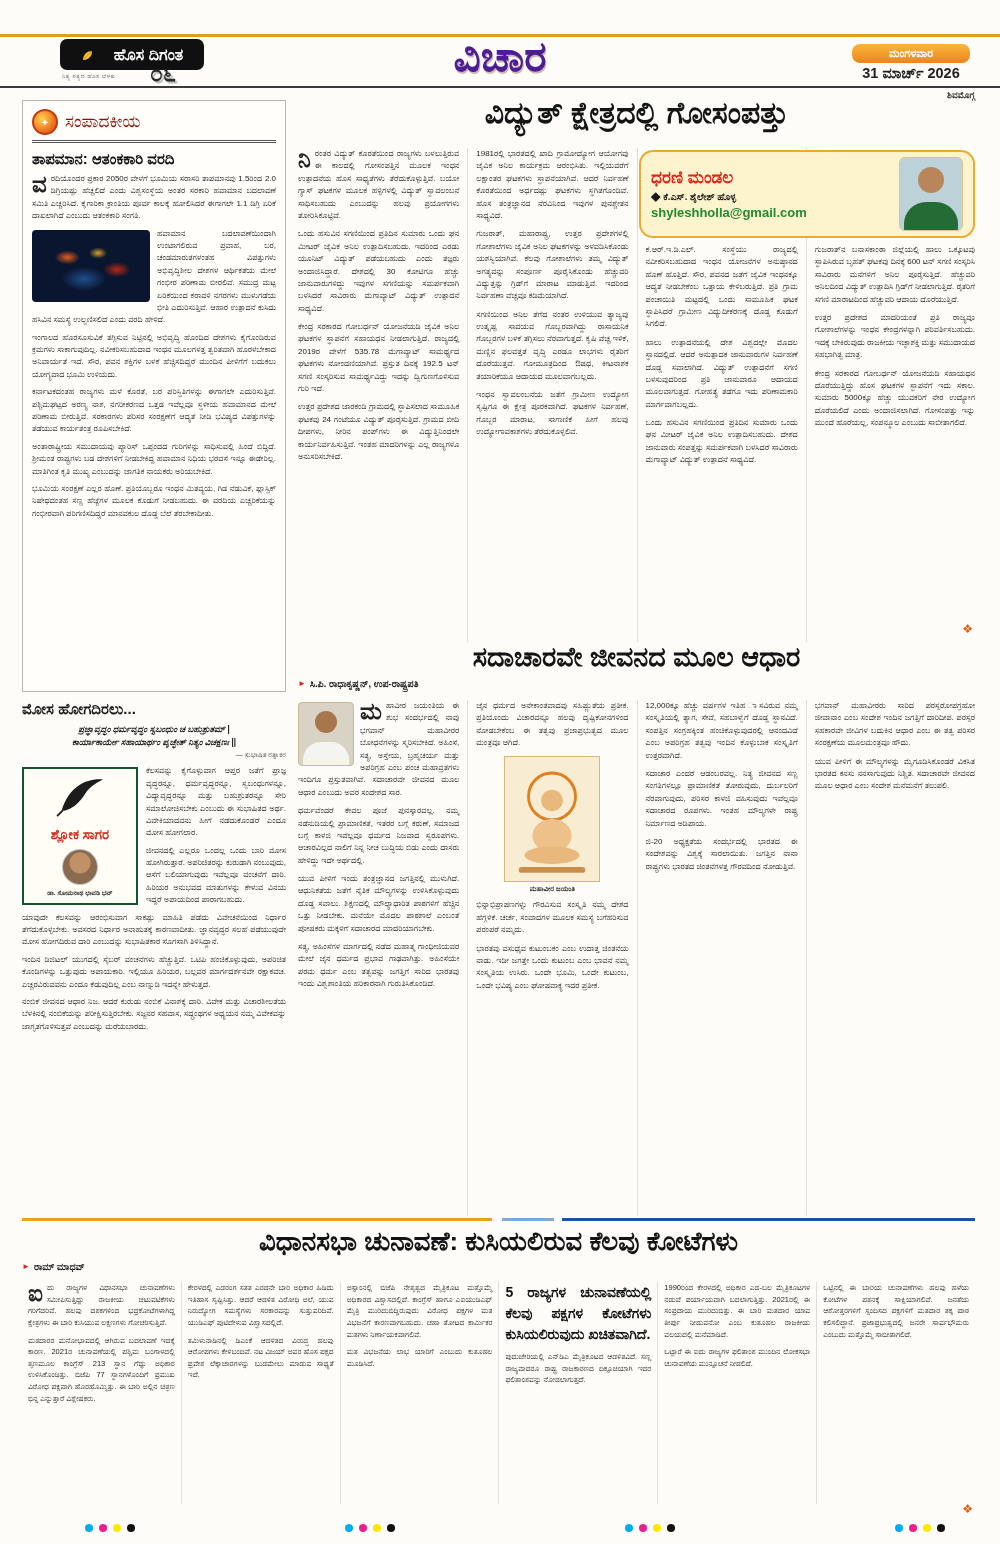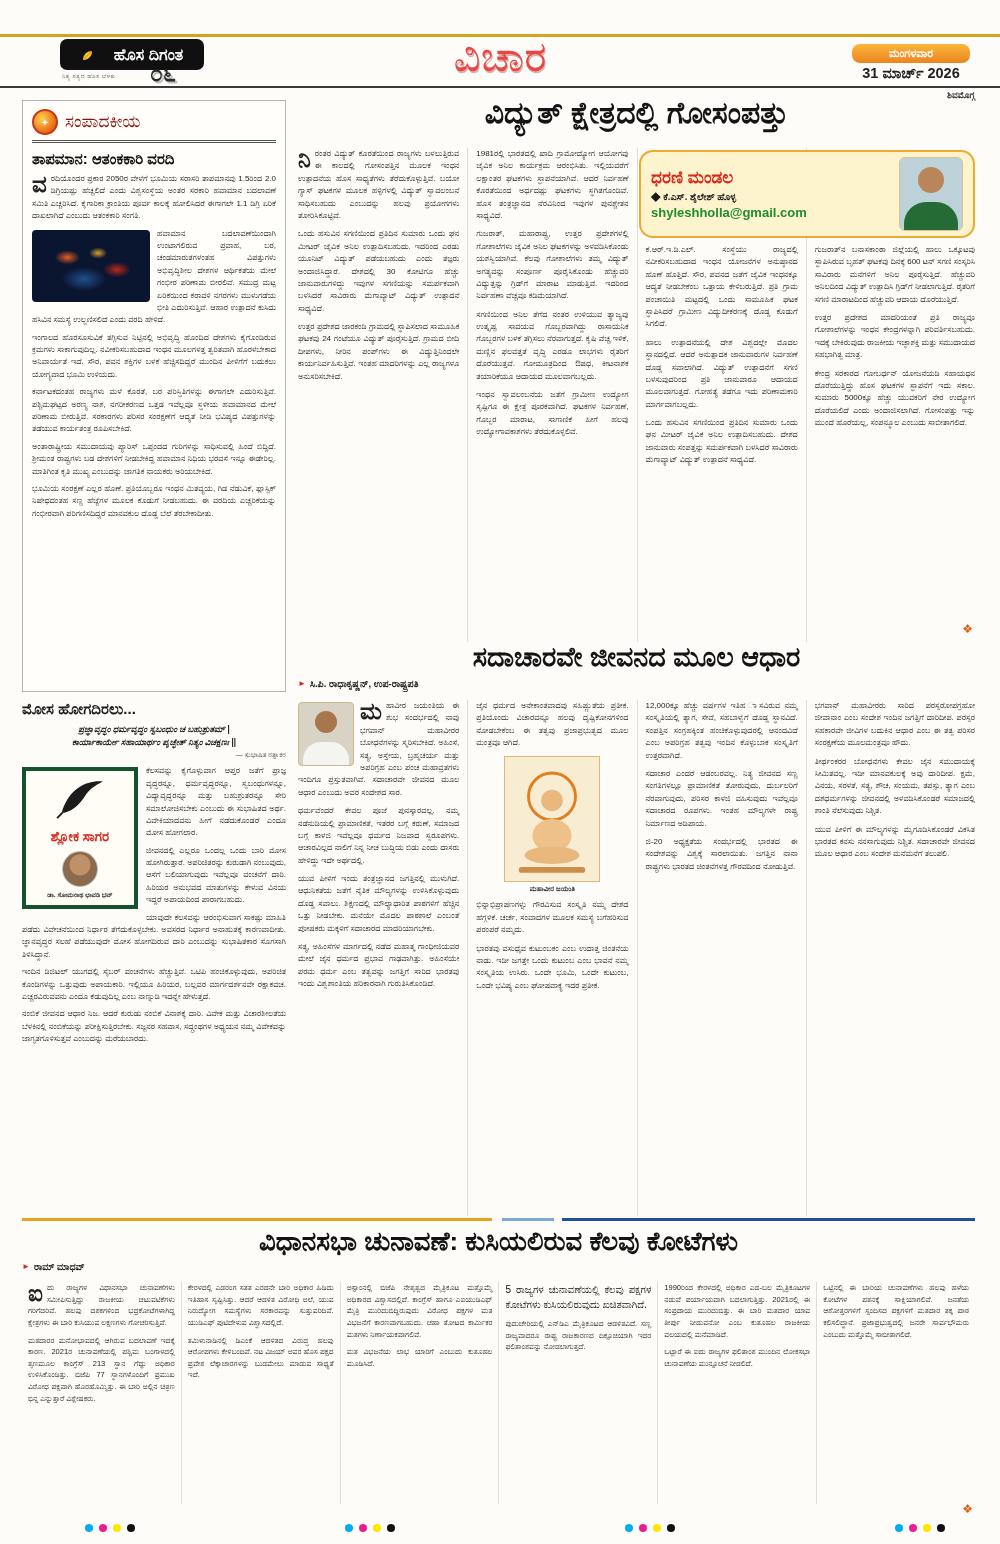--- a/index.html
+++ b/index.html
@@ -15,21 +15,21 @@
   
   .gold-top { left:0; top:34px; width:1000px; height:3px; background:#d9a21b; }
   .masthead { left:60px; top:39px; width:144px; height:31px; background:#101010;
     border-radius:7px; display:flex; align-items:center; justify-content:center; gap:20px; }
   .masthead-text { color:#fff; font-size:16px; font-weight:800; white-space:nowrap; }
   .leaf-icon { width:13px; height:13px; flex-shrink:0; }
   .masthead-tagline { left:62px; top:73px; font-size:6px; color:#666; letter-spacing:.5px; width:100px; }
   .page-num { left:150px; top:60px; font-size:23px; font-weight:800; color:#2a2a2a;
     text-shadow:2px 2px 0 #bdbdbd; }
   .section-title { left:50%; top:34px; transform:translateX(-50%);
-    font-size:42px; font-weight:400; color:#ef4444; line-height:1.1;
+    font-size:42px; font-weight:700; color:#4c1d95; line-height:1.1;
     text-shadow:1px 2px 0 rgba(110,18,8,.3); white-space:nowrap; }
   .day-badge { left:852px; top:44px; width:118px; height:19px; border-radius:8px;
     background:linear-gradient(180deg,#f9b63a,#ec8420); color:#fff; font-weight:700;
     font-size:11px; display:flex; align-items:center; justify-content:center; }
   .date-line { left:852px; top:65px; width:118px; text-align:center; font-size:14.5px;
     font-weight:800; color:#222; white-space:nowrap; }
   .header-rule { left:0; top:86px; width:1000px; height:2px; background:#3a3a3a; }
   .edition { left:905px; top:90px; width:70px; text-align:right; font-size:9px; font-weight:700; color:#333; }
 
   
@@ -54,21 +54,21 @@
       radial-gradient(30px 16px at 44% 68%, rgba(35,85,150,.9), transparent 75%),
       #0a1530; }
 
   
   .moosa { left:22px; top:700px; width:264px; height:524px; overflow:hidden; }
   .moosa-title { font-size:15px; font-weight:800; margin-bottom:5px; }
   .moosa-quote { text-align:center; font-weight:700; font-style:italic; font-size:8.5px;
     line-height:1.55; }
   .moosa-src { text-align:right; font-size:7px; color:#444; margin:2px 0 6px; }
   .sagar { float:left; width:116px; margin:2px 8px 3px 0; text-align:center; padding:5px 4px;
-    border:4px solid #14532d; background:#fffdf6; }
+    border:2px solid #14532d; background:#fffdf6; }
   .quill-icon { width:56px; height:44px; }
   .sagar-title { color:#d1271b; font-weight:800; font-size:13.5px; margin:2px 0 3px; }
   .sagar-avatar { width:36px; height:36px; border-radius:50%; margin:0 auto 3px;
     border:1px solid #bbb;
     background:radial-gradient(circle at 50% 38%, #c09067 10px, #8a6b4f 11px); }
   .sagar-author { font-size:6.5px; font-weight:700; color:#333; }
 
   
   .art-head { text-align:center; font-weight:800; color:#141414; }
   .byline { display:flex; align-items:center; gap:4px; font-weight:800; color:#1a1a1a; }
@@ -118,21 +118,21 @@
 
   
   .sep-orange { left:22px; top:1218px; width:470px; height:3px; background:#e8a21b; }
   .sep-mid    { left:502px; top:1218px; width:52px; height:3px; background:#7ea8d8; }
   .sep-blue   { left:562px; top:1218px; width:413px; height:3px; background:#1f4f9e; }
   .a3 { left:22px; top:1226px; width:953px; height:292px; }
   .a3 .art-head { font-size:26px; }
   .a3-byline { font-size:9.5px; margin:4px 0 0; }
   .a3 .ncols { top:56px; bottom:14px; grid-template-columns:repeat(6,1fr); }
   .a3 .ncol { font-size:7.5px; padding:0 6px; }
-  .pull-quote { font-size:10px; font-weight:400; line-height:1.5; color:#0f0f0f; margin:0 0 6px; }
+  .pull-quote { font-size:14px; font-weight:700; line-height:1.5; color:#0f0f0f; margin:0 0 6px; }
 
   
   .dots { position:absolute; top:1524px; display:flex; gap:6px; }
   .dot { width:8px; height:8px; border-radius:50%; }
   .dot-c { background:#00adee; } .dot-m { background:#ec1e8c; }
   .dot-y { background:#ffe800; } .dot-k { background:#111111; }
 </style>
 </head>
 <body>
 
@@ -213,20 +213,21 @@
         <div class="card-email">shyleshholla@gmail.com</div>
       </div>
       <div class="card-photo"></div>
     </div>
 
     <div class="ncols">
       <div class="ncol">
         <p><span class="dropcap">ನಿ</span><span>ರಂತರ ವಿದ್ಯುತ್ ಕೊರತೆಯಿಂದ ರಾಜ್ಯಗಳು ಬಳಲುತ್ತಿರುವ ಈ ಕಾಲದಲ್ಲಿ ಗೋಸಂಪತ್ತಿನ ಮೂಲಕ ಇಂಧನ ಉತ್ಪಾದನೆಯ ಹೊಸ ಸಾಧ್ಯತೆಗಳು ತೆರೆದುಕೊಳ್ಳುತ್ತಿವೆ. ಬಯೋ ಗ್ಯಾಸ್ ಘಟಕಗಳ ಮೂಲಕ ಹಳ್ಳಿಗಳಲ್ಲಿ ವಿದ್ಯುತ್ ಸ್ವಾವಲಂಬನೆ ಸಾಧಿಸಬಹುದು ಎಂಬುದನ್ನು ಹಲವು ಪ್ರಯೋಗಗಳು ತೋರಿಸಿಕೊಟ್ಟಿವೆ.</span></p>
         <div>
             <p>ಒಂದು ಹಸುವಿನ ಸಗಣಿಯಿಂದ ಪ್ರತಿದಿನ ಸುಮಾರು ಒಂದು ಘನ ಮೀಟರ್ ಜೈವಿಕ ಅನಿಲ ಉತ್ಪಾದಿಸಬಹುದು. ಇದರಿಂದ ಎರಡು ಯೂನಿಟ್ ವಿದ್ಯುತ್ ಪಡೆಯಬಹುದು ಎಂದು ತಜ್ಞರು ಅಂದಾಜಿಸಿದ್ದಾರೆ. ದೇಶದಲ್ಲಿ 30 ಕೋಟಿಗೂ ಹೆಚ್ಚು ಜಾನುವಾರುಗಳಿದ್ದು ಇವುಗಳ ಸಗಣಿಯನ್ನು ಸಮರ್ಪಕವಾಗಿ ಬಳಸಿದರೆ ಸಾವಿರಾರು ಮೆಗಾವ್ಯಾಟ್ ವಿದ್ಯುತ್ ಉತ್ಪಾದನೆ ಸಾಧ್ಯವಿದೆ.</p>
+            <p>ಕೇಂದ್ರ ಸರಕಾರದ ಗೋಬರ್ಧನ್ ಯೋಜನೆಯಡಿ ಜೈವಿಕ ಅನಿಲ ಘಟಕಗಳ ಸ್ಥಾಪನೆಗೆ ಸಹಾಯಧನ ನೀಡಲಾಗುತ್ತಿದೆ. ರಾಜ್ಯದಲ್ಲಿ 2019ರ ವೇಳೆಗೆ 535.78 ಮೆಗಾವ್ಯಾಟ್ ಸಾಮರ್ಥ್ಯದ ಘಟಕಗಳು ನೋಂದಣಿಯಾಗಿವೆ. ಪ್ರಸ್ತುತ ದಿನಕ್ಕೆ 192.5 ಟನ್ ಸಗಣಿ ಸಂಸ್ಕರಿಸುವ ಸಾಮರ್ಥ್ಯವಿದ್ದು ಇದನ್ನು ದ್ವಿಗುಣಗೊಳಿಸುವ ಗುರಿ ಇದೆ.</p>
             <p>ಉತ್ತರ ಪ್ರದೇಶದ ಜಾರಕಂಡಿ ಗ್ರಾಮದಲ್ಲಿ ಸ್ಥಾಪಿಸಲಾದ ಸಾಮೂಹಿಕ ಘಟಕವು 24 ಗಂಟೆಯೂ ವಿದ್ಯುತ್ ಪೂರೈಸುತ್ತಿದೆ. ಗ್ರಾಮದ ಬೀದಿ ದೀಪಗಳು, ನೀರಿನ ಪಂಪ್‌ಗಳು ಈ ವಿದ್ಯುತ್ತಿನಿಂದಲೇ ಕಾರ್ಯನಿರ್ವಹಿಸುತ್ತಿವೆ. ಇಂತಹ ಮಾದರಿಗಳನ್ನು ಎಲ್ಲ ರಾಜ್ಯಗಳೂ ಅನುಸರಿಸಬೇಕಿದೆ.</p>
           </div>
       </div>
       <div class="ncol">
           <p>1981ರಲ್ಲಿ ಭಾರತದಲ್ಲಿ ಖಾದಿ ಗ್ರಾಮೋದ್ಯೋಗ ಆಯೋಗವು ಜೈವಿಕ ಅನಿಲ ಕಾರ್ಯಕ್ರಮ ಆರಂಭಿಸಿತು. ಇಲ್ಲಿಯವರೆಗೆ ಲಕ್ಷಾಂತರ ಘಟಕಗಳು ಸ್ಥಾಪನೆಯಾಗಿವೆ. ಆದರೆ ನಿರ್ವಹಣೆ ಕೊರತೆಯಿಂದ ಅರ್ಧದಷ್ಟು ಘಟಕಗಳು ಸ್ಥಗಿತಗೊಂಡಿವೆ. ಹೊಸ ತಂತ್ರಜ್ಞಾನದ ನೆರವಿನಿಂದ ಇವುಗಳ ಪುನಶ್ಚೇತನ ಸಾಧ್ಯವಿದೆ.</p>
           <p>ಗುಜರಾತ್, ಮಹಾರಾಷ್ಟ್ರ, ಉತ್ತರ ಪ್ರದೇಶಗಳಲ್ಲಿ ಗೋಶಾಲೆಗಳು ಜೈವಿಕ ಅನಿಲ ಘಟಕಗಳನ್ನು ಅಳವಡಿಸಿಕೊಂಡು ಯಶಸ್ವಿಯಾಗಿವೆ. ಕೆಲವು ಗೋಶಾಲೆಗಳು ತಮ್ಮ ವಿದ್ಯುತ್ ಅಗತ್ಯವನ್ನು ಸಂಪೂರ್ಣ ಪೂರೈಸಿಕೊಂಡು ಹೆಚ್ಚುವರಿ ವಿದ್ಯುತ್ತನ್ನು ಗ್ರಿಡ್‌ಗೆ ಮಾರಾಟ ಮಾಡುತ್ತಿವೆ. ಇದರಿಂದ ನಿರ್ವಹಣಾ ವೆಚ್ಚವೂ ಕಡಿಮೆಯಾಗಿದೆ.</p>
           <p>ಸಗಣಿಯಿಂದ ಅನಿಲ ತೆಗೆದ ನಂತರ ಉಳಿಯುವ ತ್ಯಾಜ್ಯವು ಉತ್ಕೃಷ್ಟ ಸಾವಯವ ಗೊಬ್ಬರವಾಗಿದ್ದು ರಾಸಾಯನಿಕ ಗೊಬ್ಬರಗಳ ಬಳಕೆ ತಗ್ಗಿಸಲು ನೆರವಾಗುತ್ತದೆ. ಕೃಷಿ ವೆಚ್ಚ ಇಳಿಕೆ, ಮಣ್ಣಿನ ಫಲವತ್ತತೆ ವೃದ್ಧಿ ಎರಡೂ ಲಾಭಗಳು ರೈತರಿಗೆ ದೊರೆಯುತ್ತವೆ. ಗೋಮೂತ್ರದಿಂದ ಔಷಧ, ಕೀಟನಾಶಕ ತಯಾರಿಕೆಯೂ ಆದಾಯದ ಮೂಲವಾಗಬಲ್ಲದು.</p>
           <p>ಇಂಧನ ಸ್ವಾವಲಂಬನೆಯ ಜತೆಗೆ ಗ್ರಾಮೀಣ ಉದ್ಯೋಗ ಸೃಷ್ಟಿಗೂ ಈ ಕ್ಷೇತ್ರ ಪೂರಕವಾಗಿದೆ. ಘಟಕಗಳ ನಿರ್ವಹಣೆ, ಗೊಬ್ಬರ ಮಾರಾಟ, ಸಾಗಾಣಿಕೆ ಹೀಗೆ ಹಲವು ಉದ್ಯೋಗಾವಕಾಶಗಳು ತೆರೆದುಕೊಳ್ಳಲಿವೆ.</p>
         </div>
       <div class="ncol pad-card">
@@ -280,21 +281,20 @@
             <p>ಭಾರತವು ವಸುಧೈವ ಕುಟುಂಬಕಂ ಎಂಬ ಉದಾತ್ತ ಚಿಂತನೆಯ ನಾಡು. ಇಡೀ ಜಗತ್ತೇ ಒಂದು ಕುಟುಂಬ ಎಂಬ ಭಾವನೆ ನಮ್ಮ ಸಂಸ್ಕೃತಿಯ ಉಸಿರು. ಒಂದೇ ಭೂಮಿ, ಒಂದೇ ಕುಟುಂಬ, ಒಂದೇ ಭವಿಷ್ಯ ಎಂಬ ಘೋಷವಾಕ್ಯ ಇದರ ಪ್ರತೀಕ.</p>
           </div>
       </div>
       <div class="ncol">
           <p>12,000ಕ್ಕೂ ಹೆಚ್ಚು ವರ್ಷಗಳ ಇತಿಹ ಾಸವಿರುವ ನಮ್ಮ ಸಂಸ್ಕೃತಿಯಲ್ಲಿ ತ್ಯಾಗ, ಸೇವೆ, ಸಹಬಾಳ್ವೆಗೆ ದೊಡ್ಡ ಸ್ಥಾನವಿದೆ. ಸಂಪತ್ತಿನ ಸಂಗ್ರಹಕ್ಕಿಂತ ಹಂಚಿಕೊಳ್ಳುವುದರಲ್ಲಿ ಆನಂದವಿದೆ ಎಂಬ ಅಪರಿಗ್ರಹ ತತ್ವವು ಇಂದಿನ ಕೊಳ್ಳುಬಾಕ ಸಂಸ್ಕೃತಿಗೆ ಉತ್ತರವಾಗಿದೆ.</p>
           <p>ಸದಾಚಾರ ಎಂದರೆ ಆಡಂಬರವಲ್ಲ. ನಿತ್ಯ ಜೀವನದ ಸಣ್ಣ ಸಂಗತಿಗಳಲ್ಲೂ ಪ್ರಾಮಾಣಿಕತೆ ತೋರುವುದು, ದುರ್ಬಲರಿಗೆ ನೆರವಾಗುವುದು, ಪರಿಸರ ಕಾಳಜಿ ವಹಿಸುವುದು ಇವೆಲ್ಲವೂ ಸದಾಚಾರದ ರೂಪಗಳು. ಇಂತಹ ಮೌಲ್ಯಗಳೇ ರಾಷ್ಟ್ರ ನಿರ್ಮಾಣದ ಅಡಿಪಾಯ.</p>
           <p>ಜಿ-20 ಅಧ್ಯಕ್ಷತೆಯ ಸಂದರ್ಭದಲ್ಲಿ ಭಾರತದ ಈ ಸಂದೇಶವನ್ನು ವಿಶ್ವಕ್ಕೆ ಸಾರಲಾಯಿತು. ಜಗತ್ತಿನ ನಾನಾ ರಾಷ್ಟ್ರಗಳು ಭಾರತದ ಚಿಂತನೆಗಳತ್ತ ಗೌರವದಿಂದ ನೋಡುತ್ತಿವೆ.</p>
         </div>
       <div class="ncol">
           <p>ಭಗವಾನ್ ಮಹಾವೀರರು ಸಾರಿದ ಪರಸ್ಪರೋಪಗ್ರಹೋ ಜೀವಾನಾಂ ಎಂಬ ಸಂದೇಶ ಇಂದಿನ ಜಗತ್ತಿಗೆ ದಾರಿದೀಪ. ಪರಸ್ಪರ ಸಹಕಾರವೇ ಜೀವಿಗಳ ಬದುಕಿನ ಆಧಾರ ಎಂಬ ಈ ತತ್ವ ಪರಿಸರ ಸಂರಕ್ಷಣೆಯ ಮೂಲಮಂತ್ರವೂ ಹೌದು.</p>
-          <p>ತೀರ್ಥಂಕರರ ಬೋಧನೆಗಳು ಕೇವಲ ಜೈನ ಸಮುದಾಯಕ್ಕೆ ಸೀಮಿತವಲ್ಲ. ಇಡೀ ಮಾನವಕುಲಕ್ಕೆ ಅವು ದಾರಿದೀಪ. ಕ್ಷಮೆ, ವಿನಯ, ಸರಳತೆ, ಸತ್ಯ, ಶೌಚ, ಸಂಯಮ, ತಪಸ್ಸು, ತ್ಯಾಗ ಎಂಬ ದಶಧರ್ಮಗಳನ್ನು ಜೀವನದಲ್ಲಿ ಅಳವಡಿಸಿಕೊಂಡರೆ ಸಮಾಜದಲ್ಲಿ ಶಾಂತಿ ನೆಲೆಸುವುದು ನಿಶ್ಚಿತ.</p>
           <p>ಯುವ ಪೀಳಿಗೆ ಈ ಮೌಲ್ಯಗಳನ್ನು ಮೈಗೂಡಿಸಿಕೊಂಡರೆ ವಿಕಸಿತ ಭಾರತದ ಕನಸು ನನಸಾಗುವುದು ನಿಶ್ಚಿತ. ಸದಾಚಾರವೇ ಜೀವನದ ಮೂಲ ಆಧಾರ ಎಂಬ ಸಂದೇಶ ಮನೆಮನೆಗೆ ತಲುಪಲಿ.</p>
         </div>
     </div>
   </div>
 
   <div class="abs sep-orange"></div>
   <div class="abs sep-mid"></div>
   <div class="abs sep-blue"></div>
 
   <div class="abs a3">

